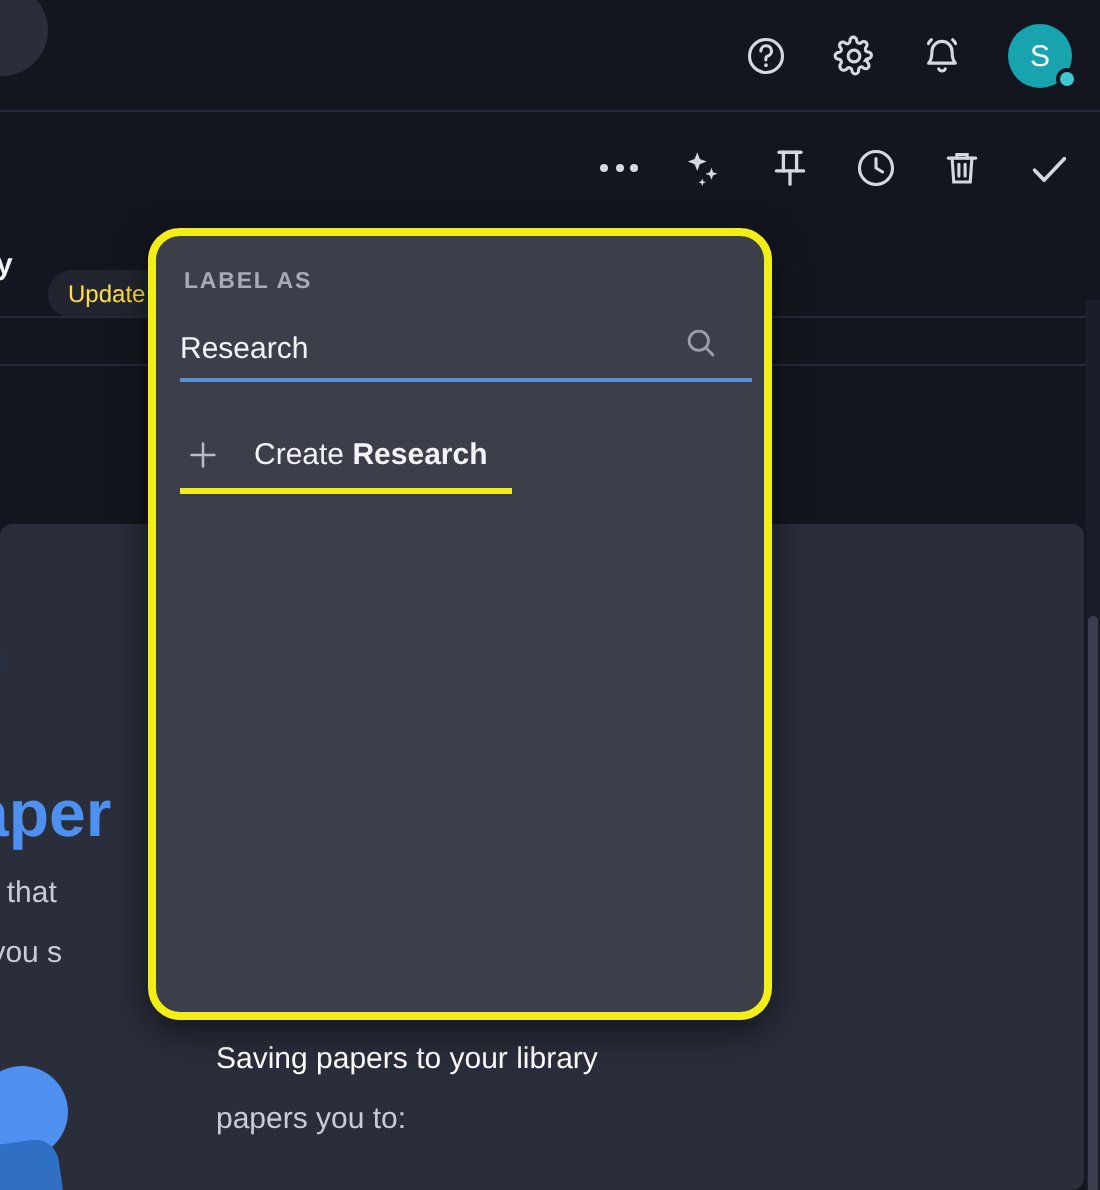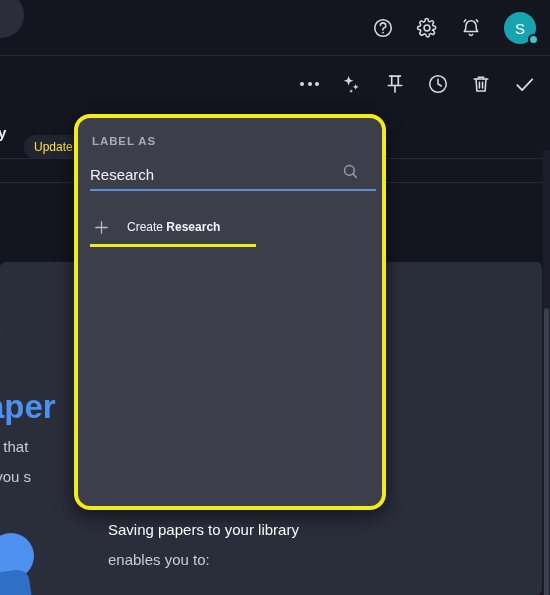--- a/index.html
+++ b/index.html
@@ -142,21 +142,21 @@
   }
   .search-icon {
     position:absolute; right:16px; top:2px; color:#9b9ea8;
   }
   .create-row {
     position:absolute; left:12px; top:92px; width:286px; height:34px;
     display:flex; align-items:center; cursor:pointer;
   }
   .plus-icon { width:22px; color:#b9bcc6; display:flex; align-items:center; justify-content:center; }
   .create-text {
-    margin-left:15px; color:#f2f3f7; font-size:12px; white-space:nowrap;
+    margin-left:15px; color:#f2f3f7; font-size:15px; white-space:nowrap;
   }
   .create-text b { font-weight:700; }
   .create-underline {
     position:absolute; left:12px; top:126px; width:166px; height:3px;
     background:#f2ed16;
   }
 </style>
 </head>
 <body>
 
@@ -257,21 +257,21 @@
   <div class="hr1"></div>
   <div class="hr2"></div>
 
   <div class="content-card">
     <div class="kicker">AR</div>
     <div class="headline">Paper</div>
     <div class="body1">pers that</div>
     <div class="body2">hen you s</div>
   </div>
   <div class="sub1">Saving papers to your library</div>
-  <div class="sub2">enables you to:</div>
+  <div class="sub2">papers you to:</div>
   <div class="figure-head"></div>
   <div class="figure-body"></div>
 
   <div class="scrolltrack">
     <div class="scrollthumb"></div>
   </div>
 
   <div class="panel">
 
     <div class="panel-label">LABEL AS</div>

